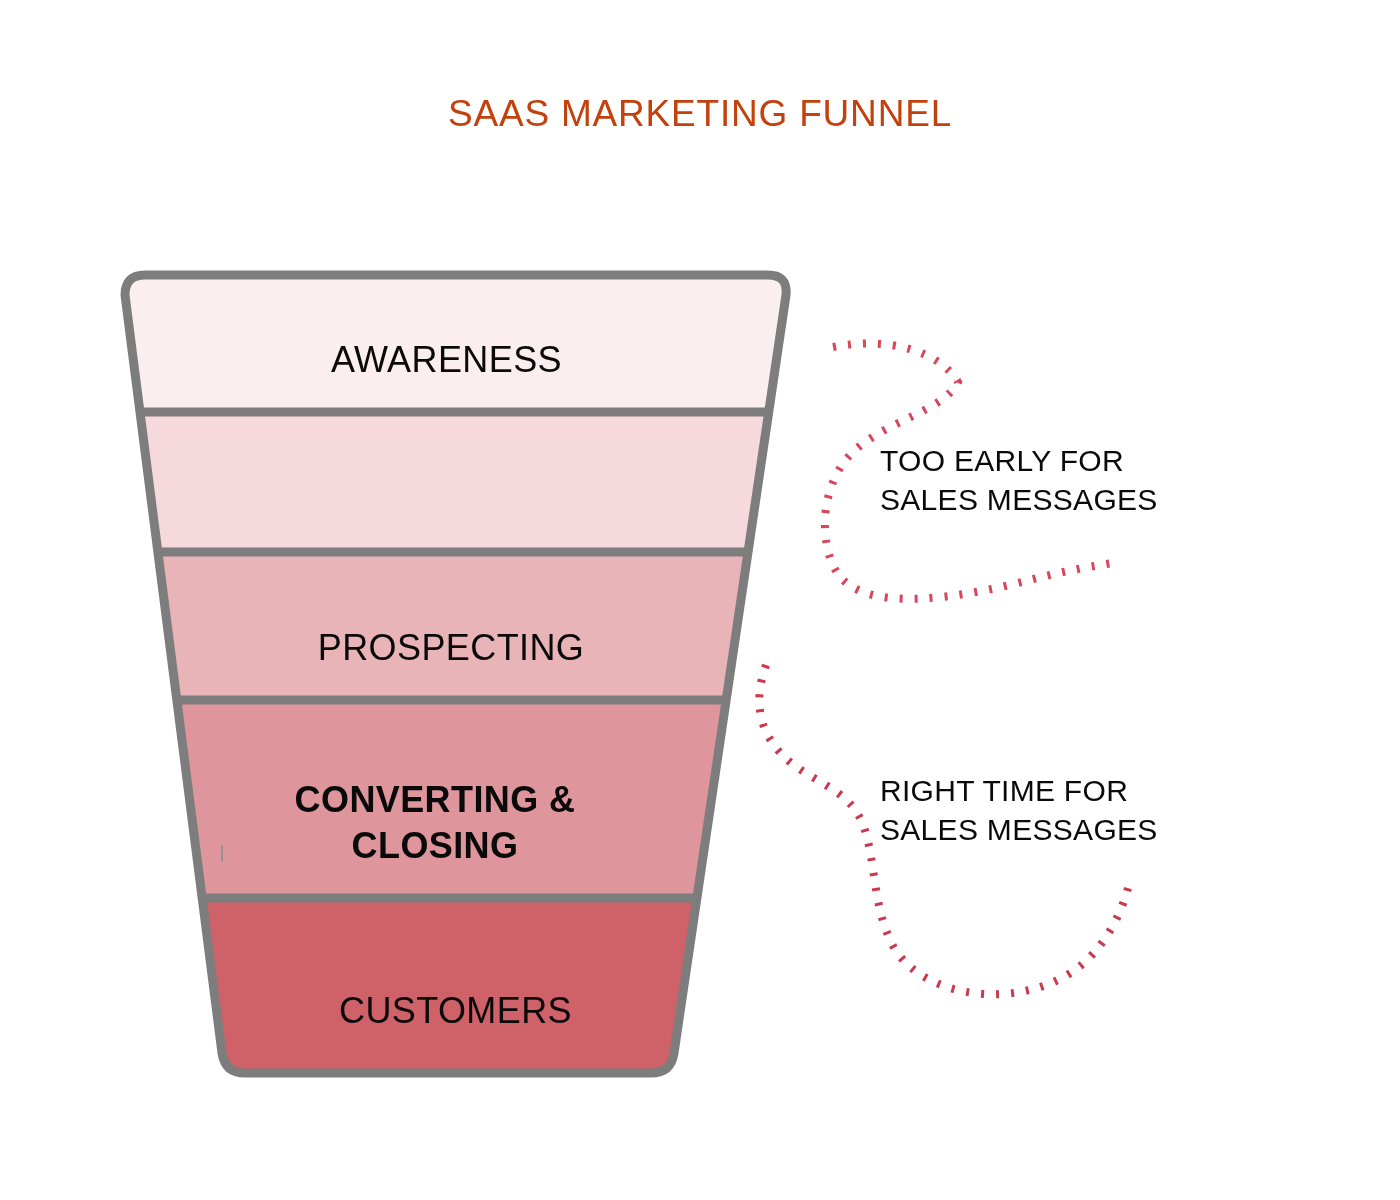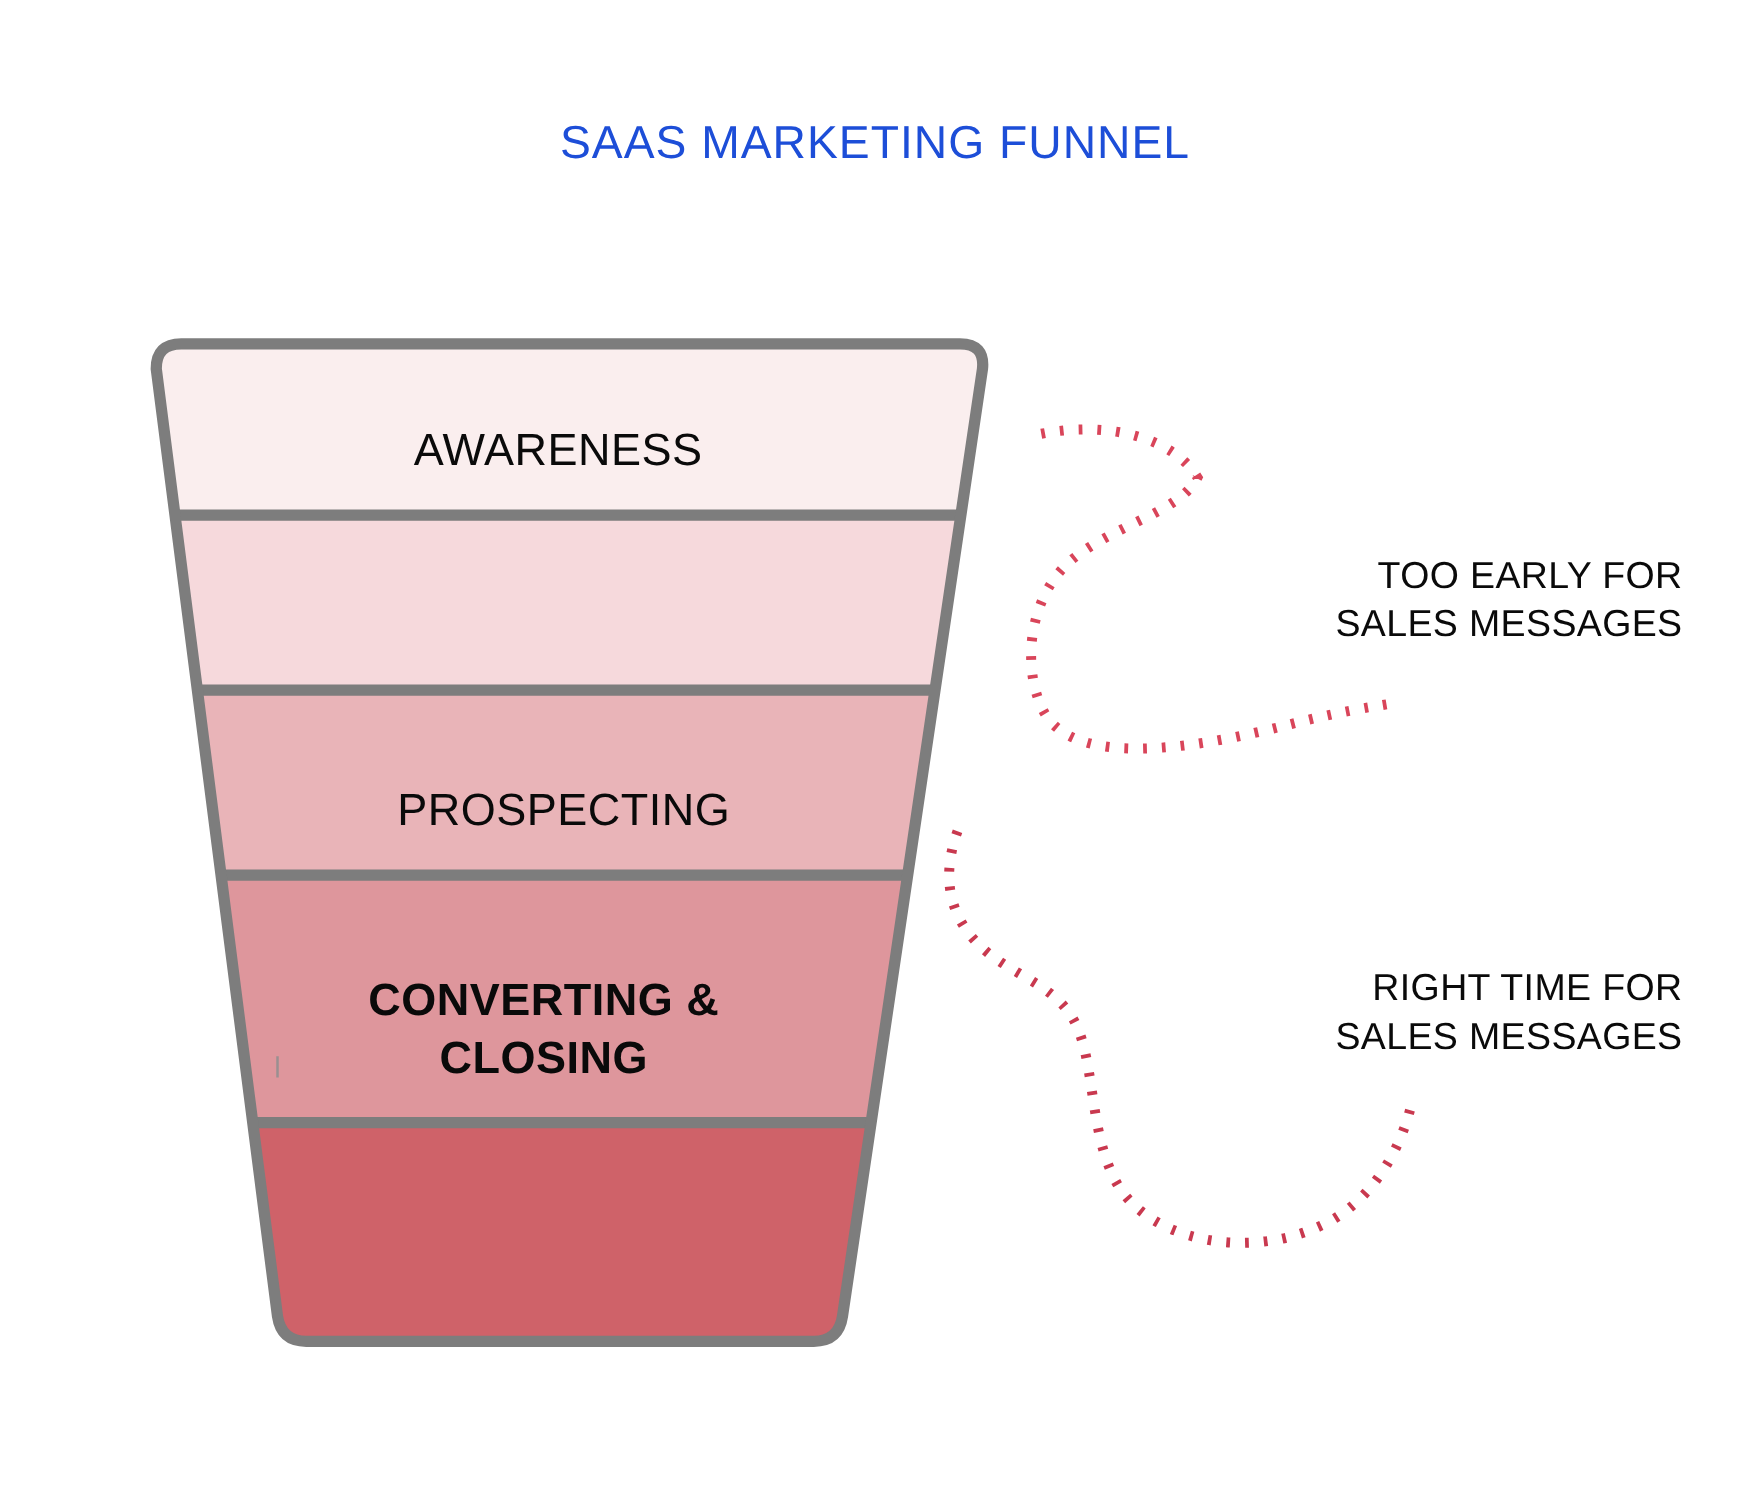--- a/index.html
+++ b/index.html
@@ -21,42 +21,42 @@
   }
   #page-title {
     position: absolute;
     left: 0;
     top: 93px;
     width: 1400px;
     text-align: center;
     font-size: 37px;
     font-weight: 400;
     letter-spacing: 0.8px;
-    color: #1d4ed8;
+    color: #c2410c;
     white-space: nowrap;
   }
   #funnel-svg {
     position: absolute;
     left: 0;
     top: 0;
   }
   .stage-label {
     position: absolute;
     text-align: center;
     color: #0a0a0a;
     font-size: 36px;
     font-weight: 400;
     letter-spacing: 0.4px;
     line-height: 1.28;
     white-space: pre-line;
     pointer-events: none;
   }
   .annotation {
     position: absolute;
-    text-align: right;
+    text-align: left;
     color: #0a0a0a;
     font-size: 30px;
     font-weight: 400;
     letter-spacing: 0.3px;
     line-height: 1.3;
     white-space: pre-line;
   }
   #annotation-early { left: 880px; top: 441px; width: 466px; }
   #annotation-right { left: 880px; top: 771px; width: 466px; }
 </style>
@@ -131,20 +131,21 @@
   </svg>
 
   <div class="stage-label" style="left:105px; top:337px; width:683px;">AWARENESS</div>
 
 
   <div class="stage-label" style="left:116px; top:625px; width:670px;">PROSPECTING</div>
 
   <div class="stage-label" style="left:104px; top:777px; width:662px;font-weight:bold;">CONVERTING &amp;
 CLOSING</div>
 
+  <div class="stage-label" style="left:128px; top:988px; width:655px;">CUSTOMERS</div>
 
   <div class="annotation" id="annotation-early">TOO EARLY FOR
 SALES MESSAGES</div>
 
   <div class="annotation" id="annotation-right">RIGHT TIME FOR
 SALES MESSAGES</div>
 
 </div>
 
 </body></html>

